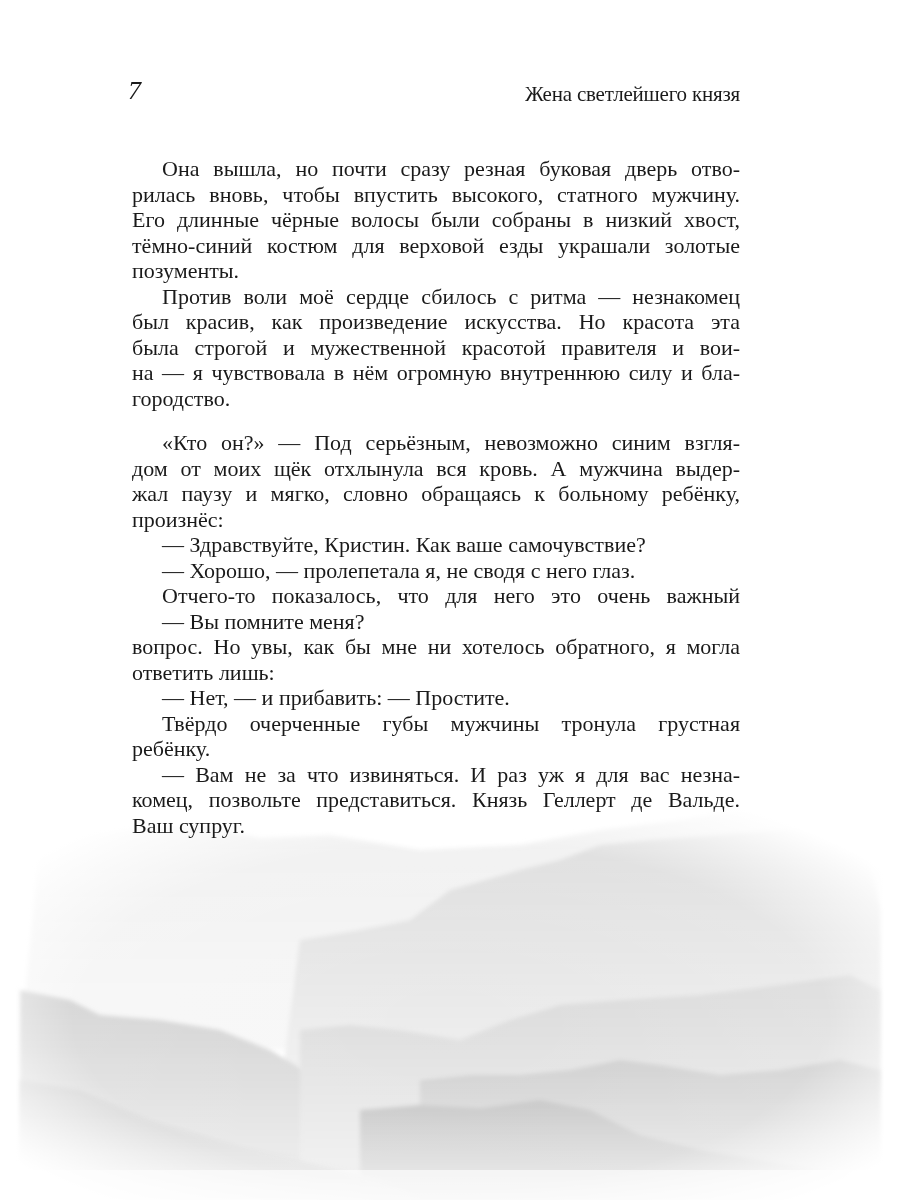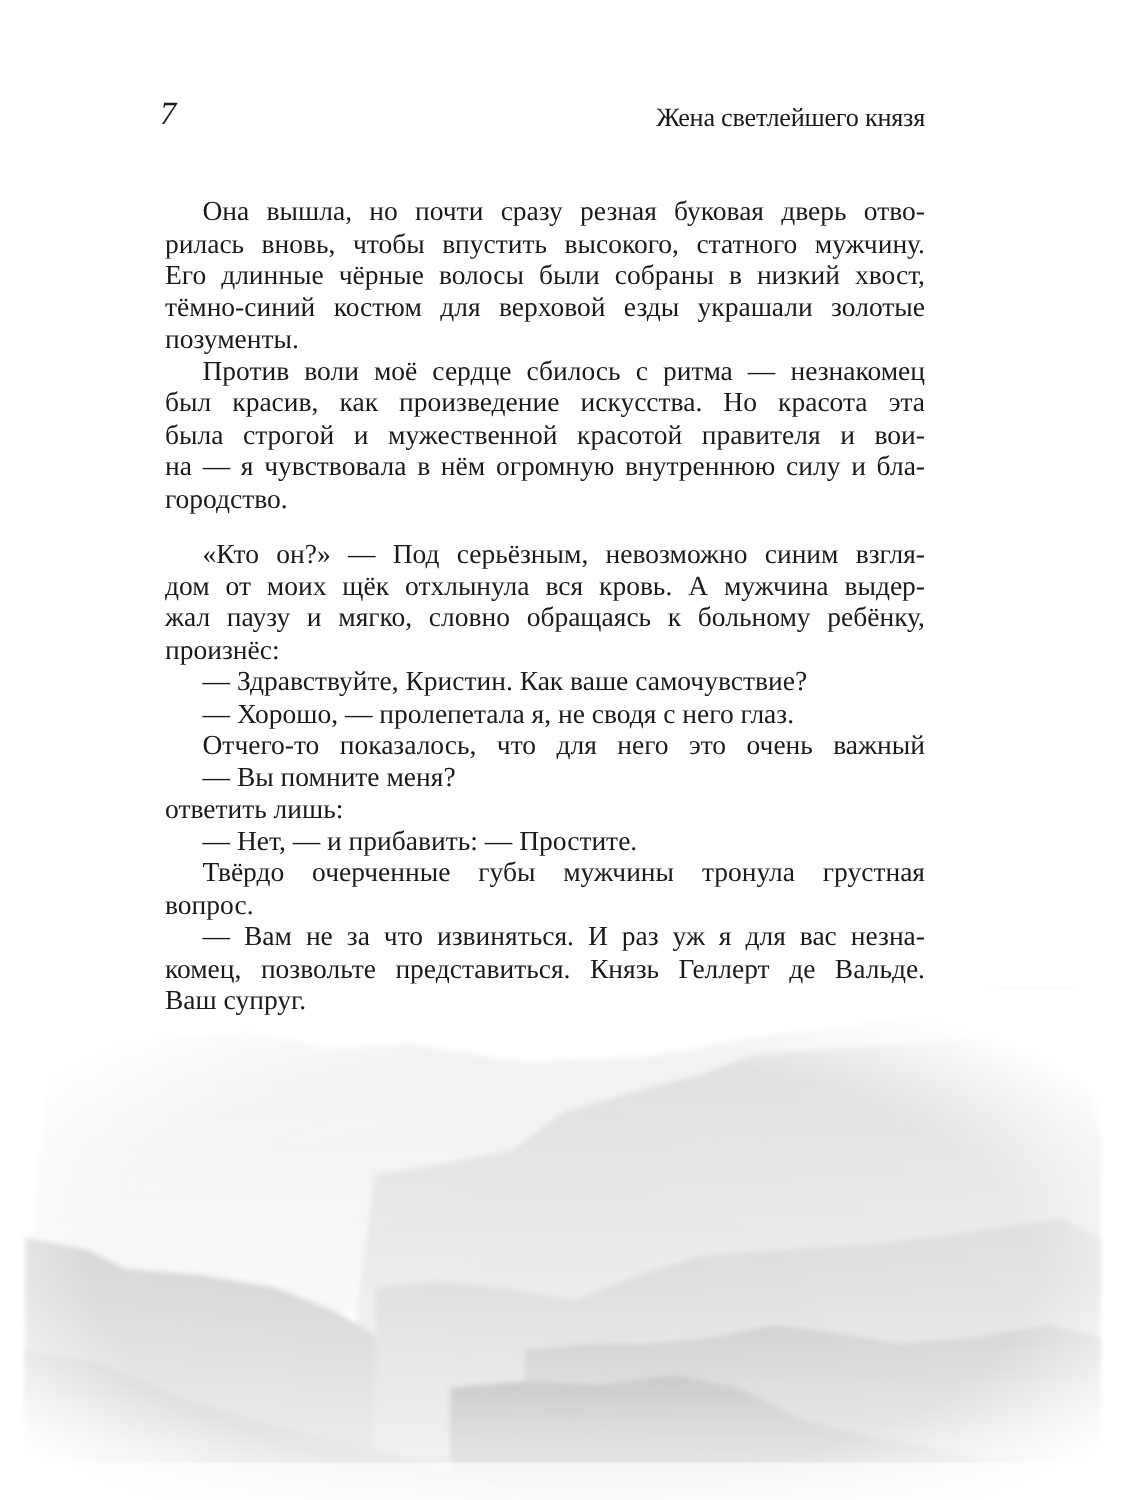--- a/index.html
+++ b/index.html
@@ -53,24 +53,25 @@
     <span class="line just" style="display: block; width: auto; white-space: normal; overflow: hidden;">на — я чувствовала в нём огромную внутреннюю силу и бла-</span>
     <span class="line" style="display: block; width: auto;">городство.</span>
     <span class="line indent just" style="display: block; width: auto; white-space: normal; overflow: hidden; margin-top: 19px;">«Кто он?» — Под серьёзным, невозможно синим взгля-</span>
     <span class="line just" style="display: block; width: auto; white-space: normal; overflow: hidden;">дом от моих щёк отхлынула вся кровь. А мужчина выдер-</span>
     <span class="line just" style="display: block; width: auto; white-space: normal; overflow: hidden;">жал паузу и мягко, словно обращаясь к больному ребёнку,</span>
     <span class="line" style="display: block; width: auto;">произнёс:</span>
     <span class="line indent" style="display: block; width: auto;">—  Здравствуйте, Кристин. Как ваше самочувствие?</span>
     <span class="line indent" style="display: block; width: auto;">—  Хорошо, — пролепетала я, не сводя с него глаз.</span>
     <span class="line indent just" style="display: block; width: auto; white-space: normal; overflow: hidden;">Отчего-то показалось, что для него это очень важный</span>
     <span class="line indent" style="display: block; width: auto;">—  Вы помните меня?</span>
+    <span class="line just" style="display: block; width: auto; white-space: normal; overflow: hidden;">вопрос. Но увы, как бы мне ни хотелось обратного, я могла</span>
     <span class="line" style="display: block; width: auto;">ответить лишь:</span>
     <span class="line indent" style="display: block; width: auto;">—  Нет, — и прибавить: — Простите.</span>
     <span class="line indent just" style="display: block; width: auto; white-space: normal; overflow: hidden;">Твёрдо очерченные губы мужчины тронула грустная</span>
-    <span class="line" style="display: block; width: auto;">вопрос.</span>
+    <span class="line" style="display: block; width: auto;">ребёнку.</span>
     <span class="line indent just" style="display: block; width: auto; white-space: normal; overflow: hidden;">—  Вам не за что извиняться. И раз уж я для вас незна-</span>
     <span class="line just" style="display: block; width: auto; white-space: normal; overflow: hidden;">комец, позвольте представиться. Князь Геллерт де Вальде.</span>
     <span class="line" style="display: block; width: auto;">Ваш супруг.</span>
   </div>
 
   <div class="illustration">
     <svg viewBox="0 0 900 410" preserveAspectRatio="none">
       <defs>
         <radialGradient id="fade" cx="50%" cy="55%" r="60%">
           <stop offset="0%" stop-color="#fff" stop-opacity="0"></stop>

